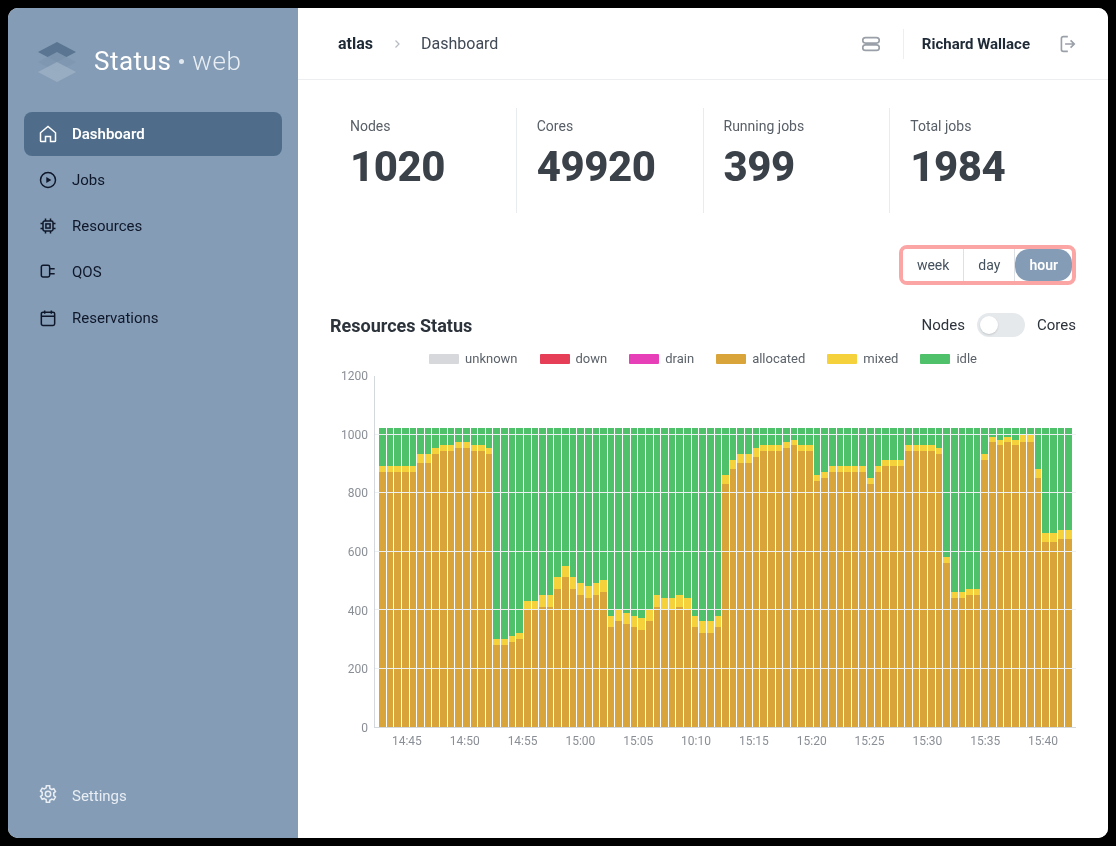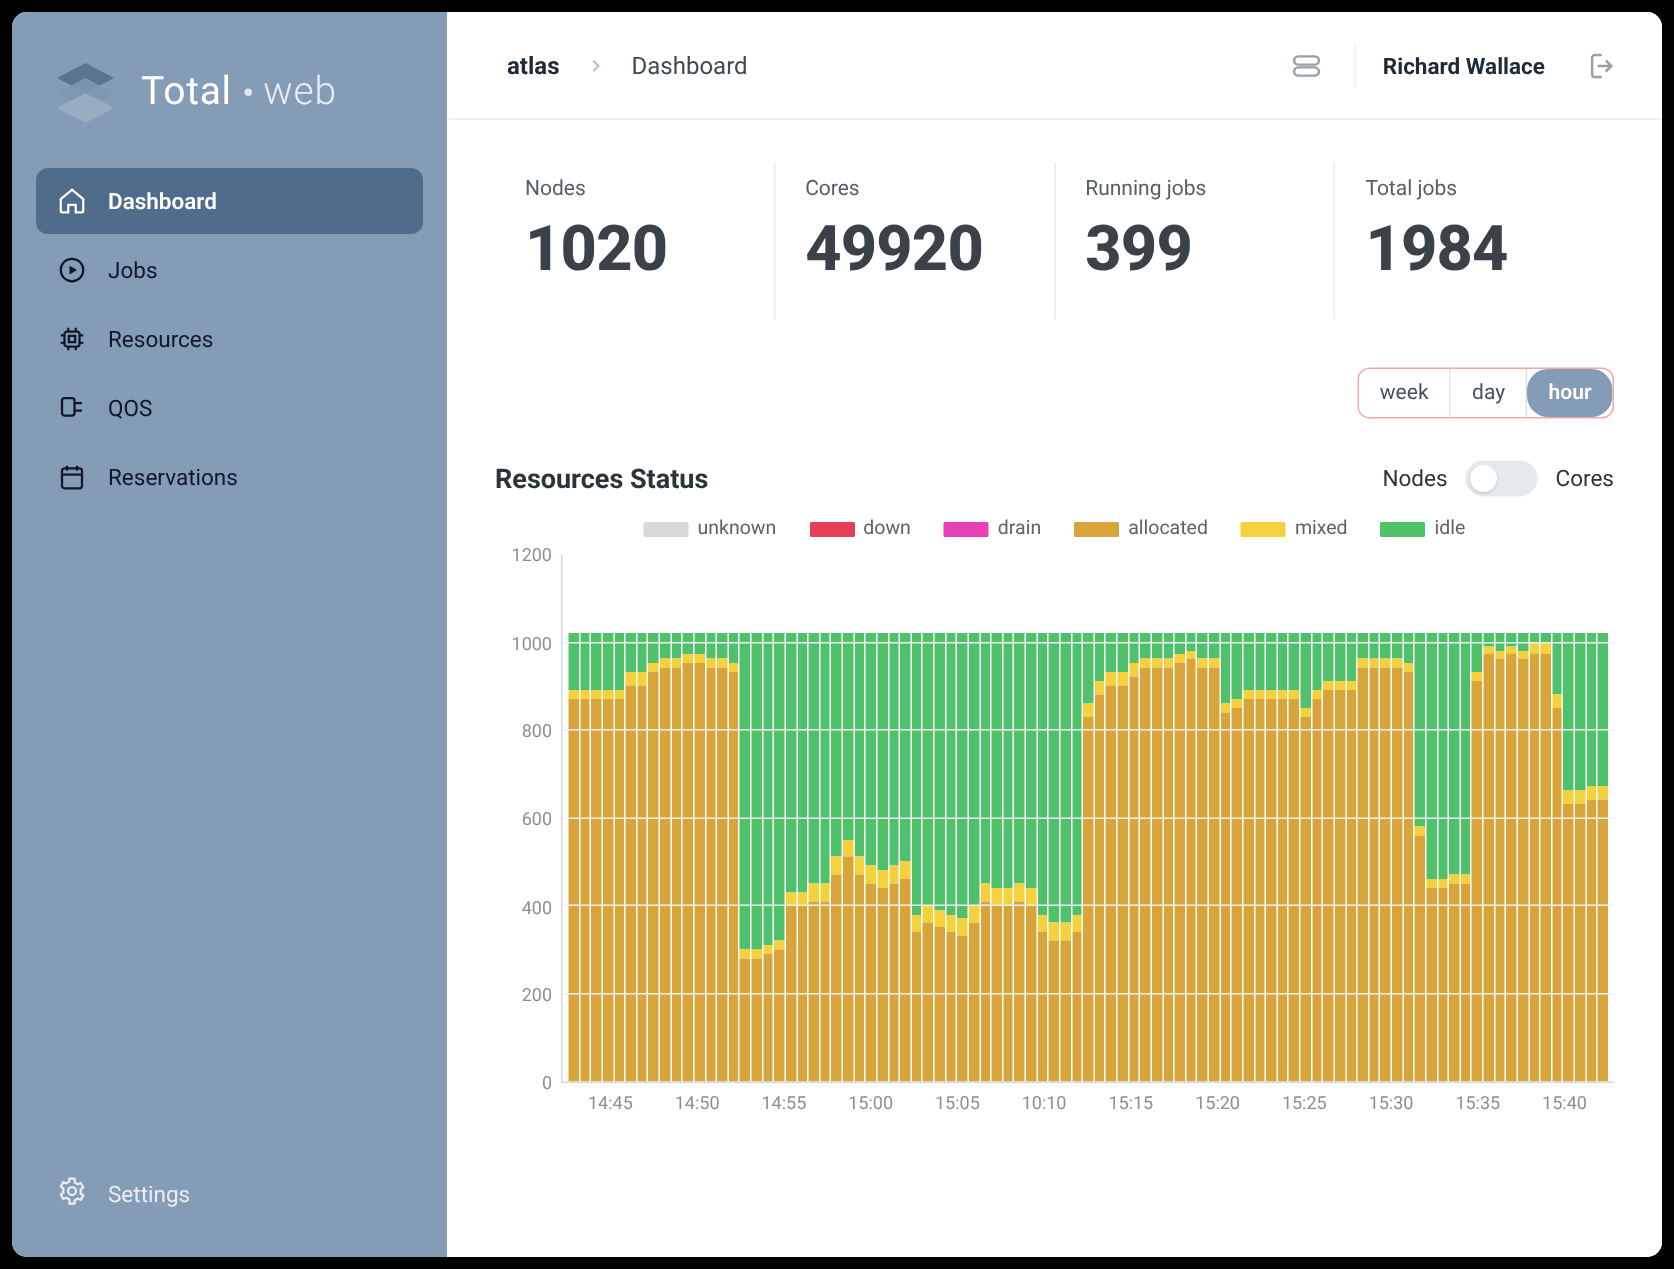--- a/index.html
+++ b/index.html
@@ -90,21 +90,21 @@
   .username { font-weight:700; font-size:15px; color:#1f2a37; cursor:pointer; }
   
   .content { flex:1; padding: 28px 32px 16px 32px; overflow:hidden; display:flex; flex-direction:column; }
   .stats { display:flex; gap:0; margin-bottom: 32px; }
   .stat { flex:1; padding: 10px 20px 22px; border-right:1px solid #e9ecef; }
   .stat:last-child { border-right:none; }
   .stat-label { font-size:14px; color:#575e66; margin-bottom:8px; }
   .stat-value { font-size:42px; font-weight:800; color:#3b4149; letter-spacing:-0.5px; }
   
   .range-row { display:flex; justify-content:flex-end; margin-bottom: 28px; }
-  .range-group { display:flex; border:1px solid #fca5a5; border-radius:8px; overflow:hidden; }
+  .range-group { display:flex; border:4px solid #fca5a5; border-radius:8px; overflow:hidden; }
   .range-btn { padding:8px 14px; font-size:14px; color:#44515e; background:#fff; cursor:pointer; border-right:1px solid #dde1e5; }
   .range-btn:last-child { border-right:none;border-radius:14px; }
   .range-btn.active { background:#849cb5; color:#fff; font-weight:600; }
   
   .chart-header { display:flex; align-items:center; margin-bottom: 14px; }
   .chart-title { font-size:18px; font-weight:700; color:#2c333b; }
   .chart-header-spacer { flex:1; }
   .toggle-wrap { display:flex; align-items:center; gap:12px; font-size:15px; color:#2c333b; }
   .toggle { width:48px; height:24px; background:#e6e9ec; border-radius:12px; position:relative; cursor:pointer; }
   .toggle-knob { position:absolute; left:3px; top:3px; width:18px; height:18px; background:#fff; border-radius:50%; box-shadow:0 1px 2px rgba(0,0,0,.15); }
@@ -131,21 +131,21 @@
     <div class="frame">
 
   <aside class="sidebar">
     <div class="logo">
       <svg width="46" height="46" viewBox="0 0 46 46">
         <polygon points="23,4 42,14 23,24 4,14" fill="#5a7591"></polygon>
         <polygon points="23,14 42,24 23,34 4,24" fill="#7e97b0" opacity="0.9"></polygon>
         <polygon points="23,24 42,34 23,44 4,34" fill="#a7b9cc" opacity="0.6"></polygon>
       </svg>
       <div class="logo-text">
-        <span class="pre">Total</span>
+        <span class="pre">Status</span>
         <span class="dot"></span>
         <span class="post">web</span>
       </div>
     </div>
 
     <nav class="nav">
       <div class="nav-item active">
         <span class="ico">
           <svg viewBox="0 0 24 24">
                 <path d="M3 10.5 12 3l9 7.5V20a1 1 0 0 1-1 1h-5v-6h-6v6H4a1 1 0 0 1-1-1z"></path>

